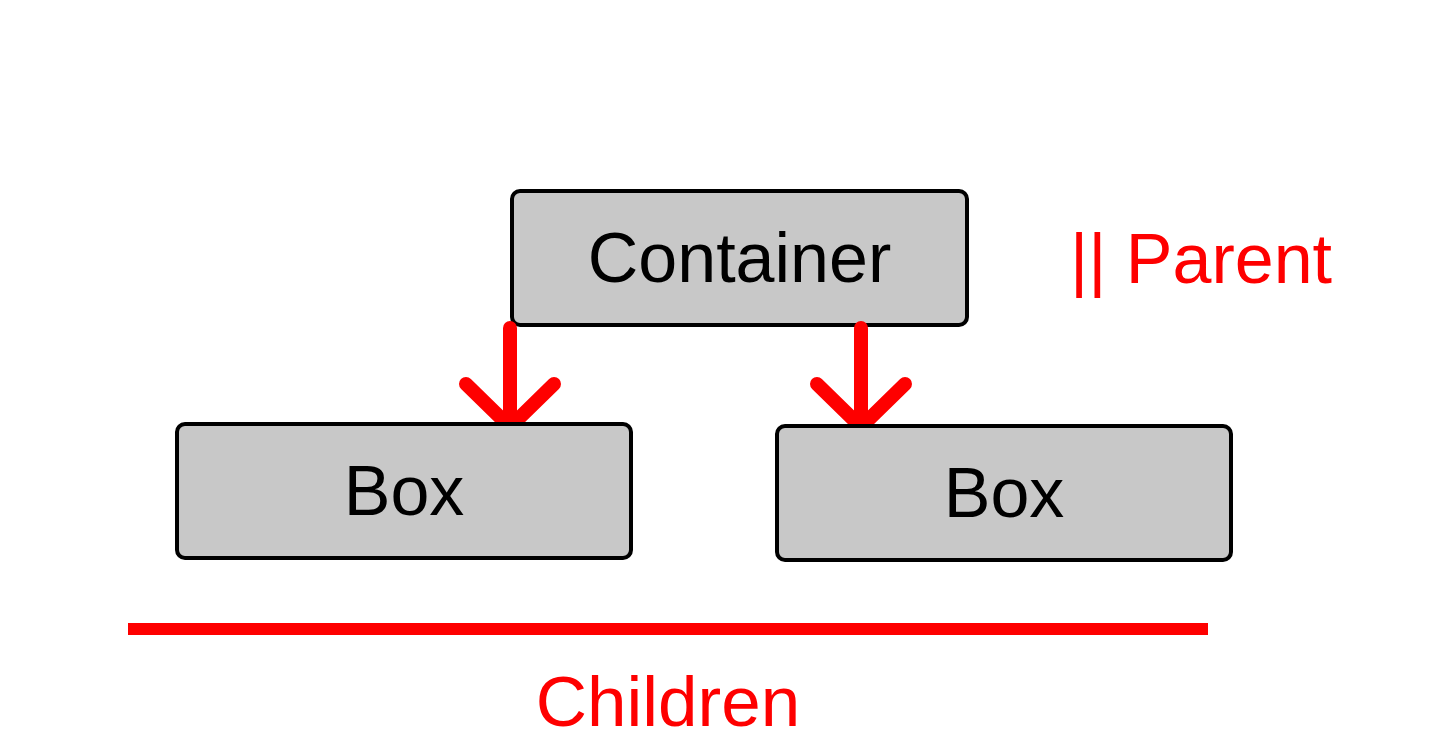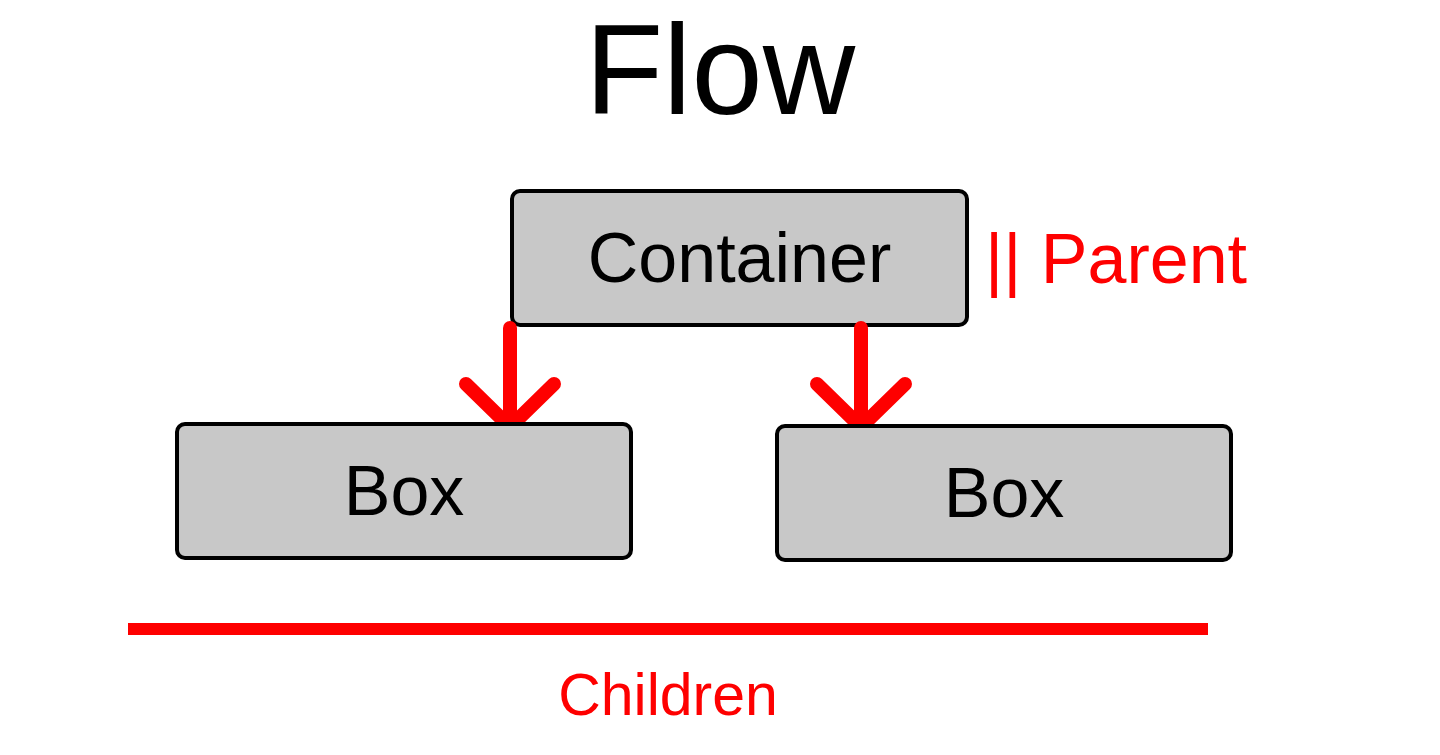--- a/index.html
+++ b/index.html
@@ -57,53 +57,52 @@
   }
   .arrow-stroke {
     fill: none;
     stroke: var(--red, #fe0000);
     stroke-width: 14;
     stroke-linecap: round;
     stroke-linejoin: round;
   }
   .parent-label {
     position: absolute;
-    left: 985px;
+    left: 1070px;
     top: 224px;
     font-size: 70px;
     line-height: 1;
     color: var(--red, #fe0000);
     white-space: nowrap;
   }
   .children-line {
     position: absolute;
     left: 128px;
     top: 623px;
     width: 1080px;
     height: 12px;
     background: var(--red, #fe0000);
   }
   .children-label {
     position: absolute;
     left: 128px;
     top: 666px;
     width: 1080px;
     text-align: center;
-    font-size: 59px;
+    font-size: 71px;
     line-height: 1;
     color: var(--red, #fe0000);
     white-space: nowrap;
   }
 </style>
 </head>
 <body>
 
 <div class="canvas">
 
-  <div class="title">Flow</div>
 
   <div class="node node-container">
     <span class="node-label">Container</span>
   </div>
 
   <div class="parent-label">|| Parent</div>
 
   <svg class="arrow-layer" viewBox="0 0 1440 755">
     <g>
       <path class="arrow-stroke" d="M 510 328 L 510 424"></path>

